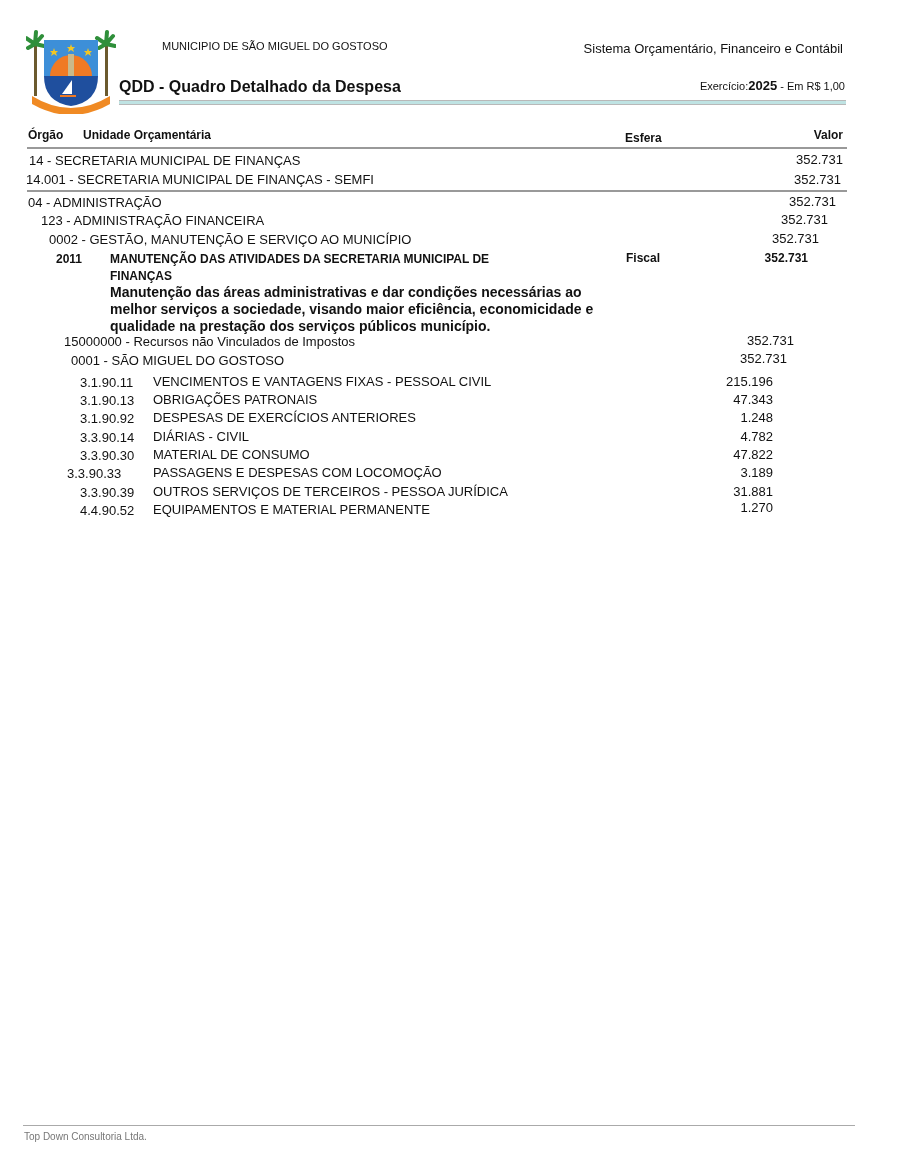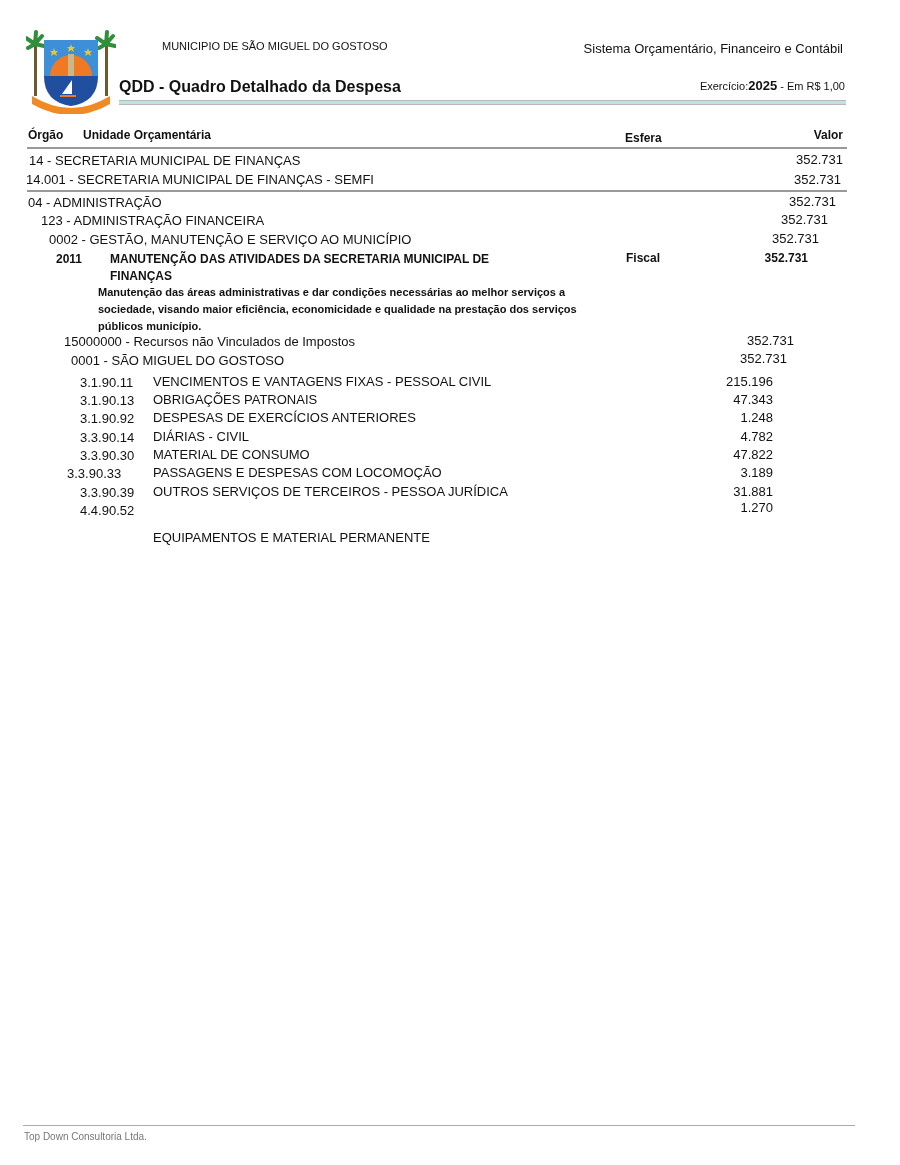--- a/index.html
+++ b/index.html
@@ -10,21 +10,21 @@
   .subtitle { left:119px; top:78px; font-size:16px; font-weight:bold; }
   .system { right:57px; top:41px; font-size:13px; text-align:right; }
   .exercicio { right:55px; top:78px; font-size:11px; text-align:right;padding-left:39px; }
   .exercicio b { font-size:13px; }
   .head-rule { position:absolute; left:119px; top:100px; width:727px; height:3px; background:#bfe3e3; border-top:1px solid #b8b8b8; border-bottom:1px solid #b8b8b8; }
   .colhead { top:128px; font-size:12px; font-weight:bold; }
   .rule { position:absolute; left:27px; width:820px; height:0; border-top:2px solid #999; }
   .row { font-size:13px; }
   .val { text-align:right; font-size:13px; }
   .bold { font-weight:bold; }
-  .desc { left:98px; font-size:11px; font-weight:bold; line-height:17px; white-space:normal; width:500px; }
+  .desc { left:110px; font-size:14px; font-weight:bold; line-height:17px; white-space:normal; width:500px; }
   .footer-rule { position:absolute; left:23px; top:1125px; width:832px; height:0; border-top:1px solid #aaa; }
   .footer { left:24px; top:1131px; font-size:10px; color:#777; }
 </style>
 </head>
 <body>
 
 <div class="logo">
   <svg width="90" height="84" viewBox="0 0 90 84">
 
     <rect x="8" y="14" width="3" height="52" fill="#6b5a2e"></rect>
@@ -117,19 +117,19 @@
     <div class="abs row" style="left:153px; top:465px;">PASSAGENS E DESPESAS COM LOCOMOÇÃO</div>
     <div class="abs val" style="right:127px; top:465px;">3.189</div>
   </div>
   <div>
     <div class="abs row" style="left:80px; top:485px;">3.3.90.39</div>
     <div class="abs row" style="left:153px; top:484px;">OUTROS SERVIÇOS DE TERCEIROS - PESSOA JURÍDICA</div>
     <div class="abs val" style="right:127px; top:484px;">31.881</div>
   </div>
   <div>
     <div class="abs row" style="left:80px; top:503px;">4.4.90.52</div>
-    <div class="abs row" style="left:153px; top:530px;">EQUIPAMENTOS E MATERIAL PERMANENTE</div>
+    <div class="abs row" style="left:153px; top:502px;">EQUIPAMENTOS E MATERIAL PERMANENTE</div>
     <div class="abs val" style="right:127px; top:500px;">1.270</div>
   </div>
 </div>
 
 <div class="footer-rule"></div>
 <div class="abs footer">Top Down Consultoria Ltda.</div>
 
 </body></html>

